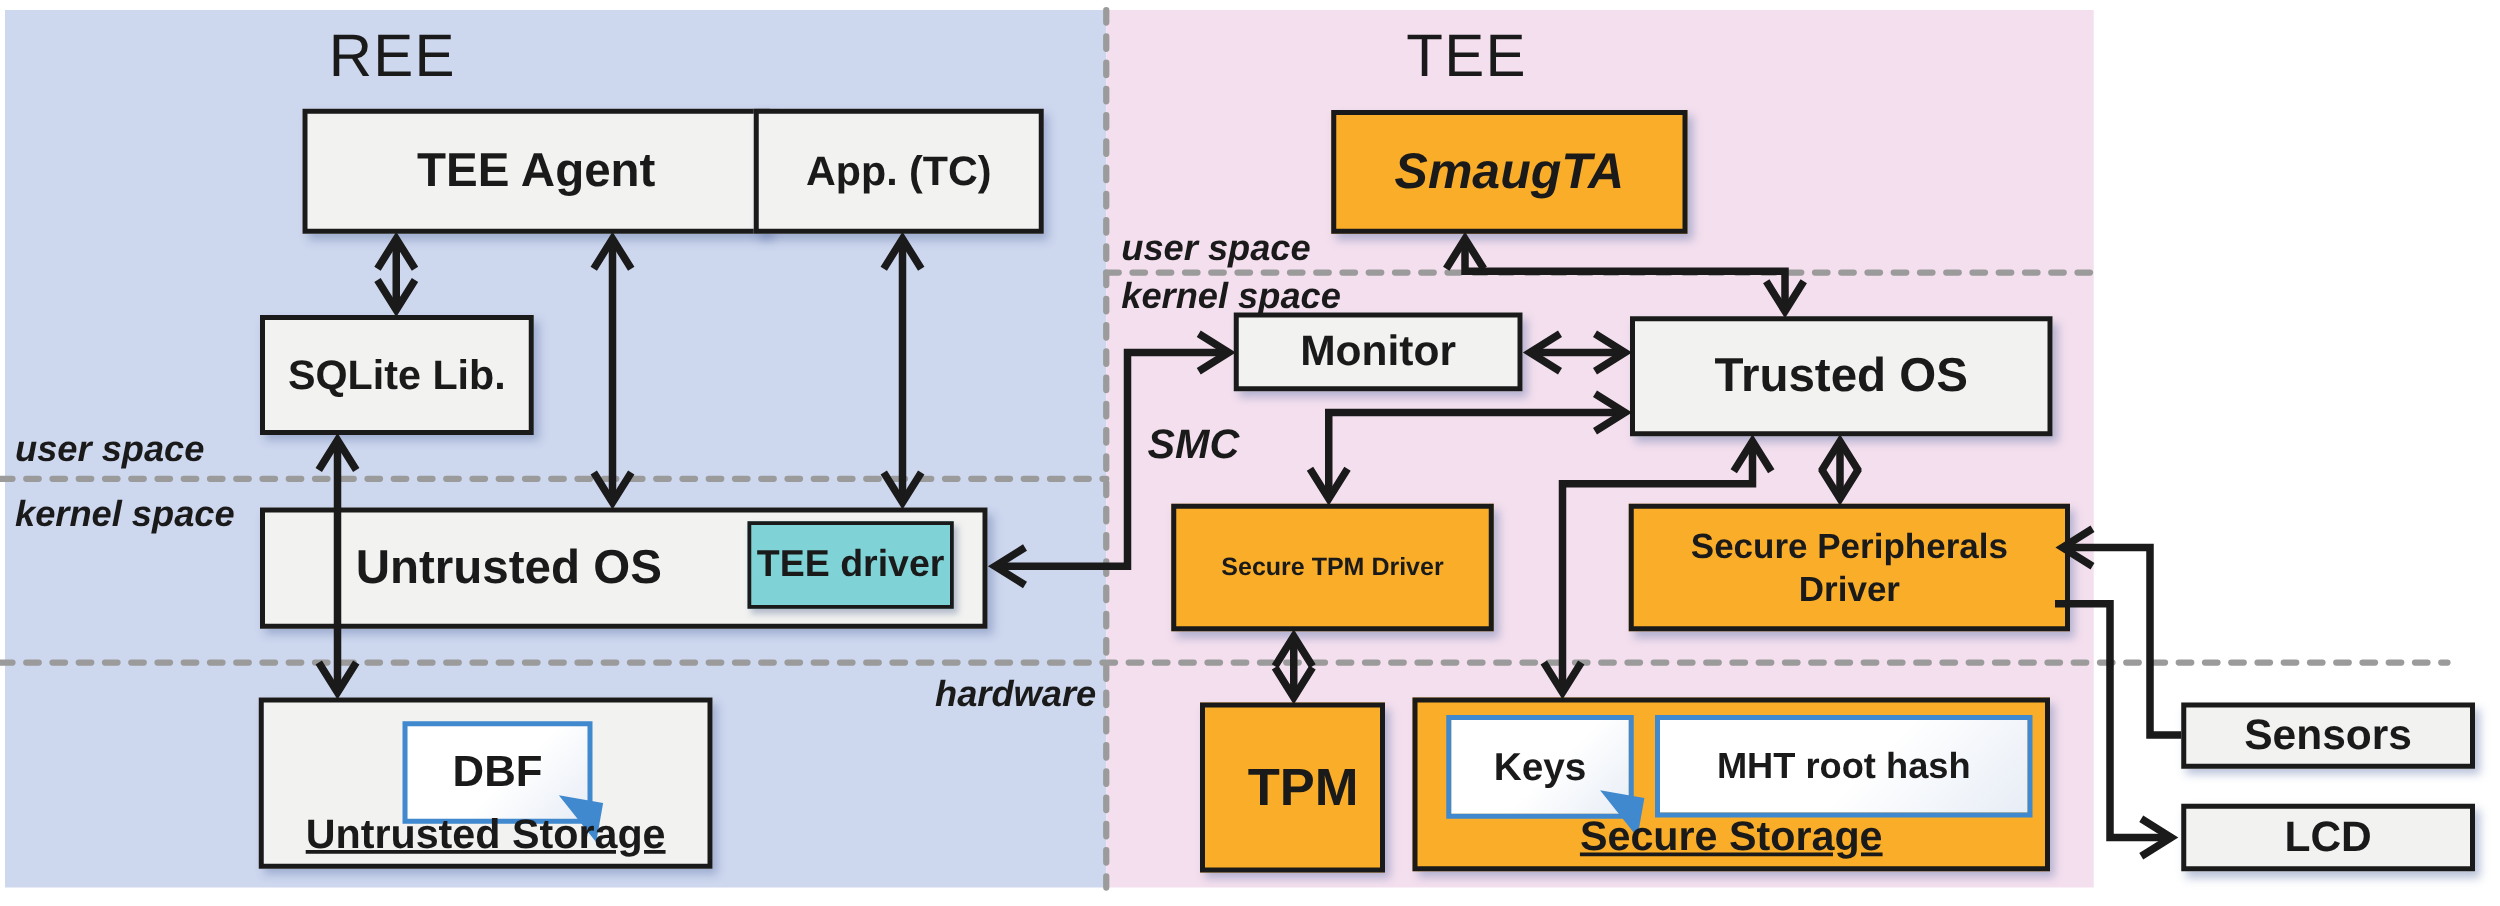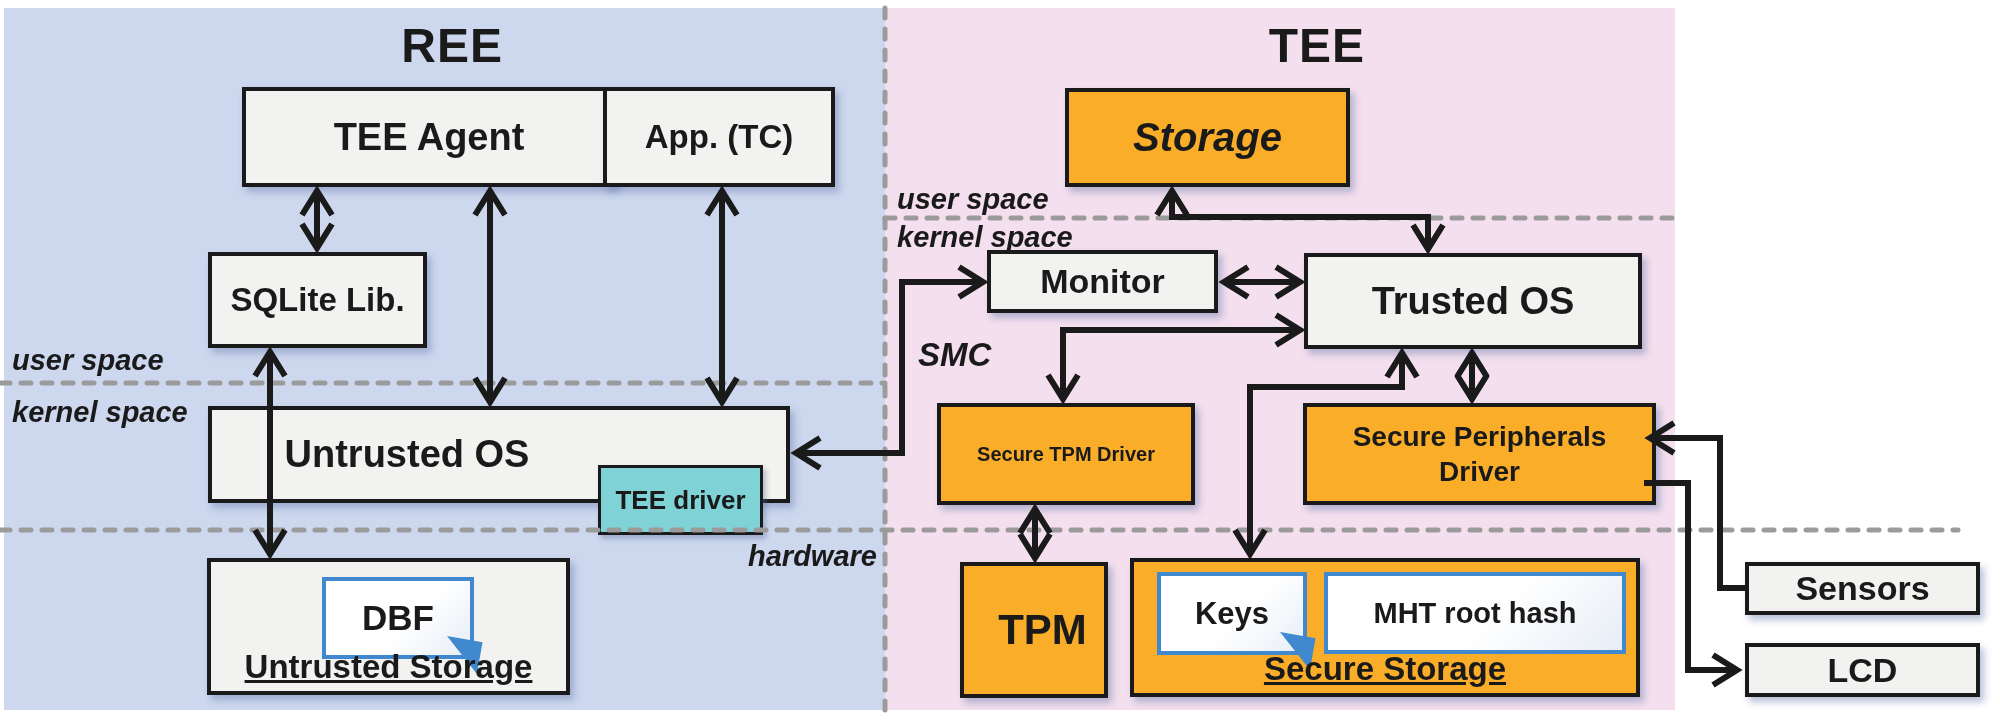--- a/index.html
+++ b/index.html
@@ -3,22 +3,22 @@
 <meta charset="utf-8">
 <style>
   html,body{margin:0;padding:0;background:#ffffff;}
   #canvas{
     position:relative;width:2000px;height:725px;background:#ffffff;overflow:hidden;
     font-family:"Liberation Sans", sans-serif;color:#1a1a1a;
   }
   .region{position:absolute;top:8px;height:702px;}
   #region-ree{left:4px;width:881px;background:#cdd7ee;}
   #region-tee{left:885px;width:790px;background:#f4dfee;}
-  .big-title{position:absolute;top:18px;width:240px;text-align:right;
-    font-size:48px;font-weight:700;letter-spacing:1px;}
+  .big-title{position:absolute;top:18px;width:240px;text-align:left;
+    font-size:48px;font-weight:400;letter-spacing:1px;}
   .box{position:absolute;background:#f2f2f0;border:4px solid #1a1a1a;
     display:flex;align-items:center;justify-content:center;text-align:center;
     font-weight:700;box-sizing:border-box;box-shadow:4px 5px 7px rgba(100,120,170,.45);}
   .obox{background:#f9ad29;}
   .tealbox{background:#7fd2d6;border-width:3px;box-shadow:3px 4px 5px rgba(90,110,150,.4);}
   .zlabel{position:absolute;font-style:italic;font-weight:600;font-size:29px;white-space:nowrap;}
   .smc{font-weight:700;font-size:33px;}
   .doc{position:absolute;background:linear-gradient(135deg,#ffffff 55%,#e7edf6);
     border:4px solid #4089ce;box-sizing:border-box;display:flex;align-items:center;
     justify-content:center;font-weight:700;text-align:right;}
@@ -38,31 +38,31 @@
 
   <div class="big-title" style="left:263px;">REE</div>
   <div class="big-title" style="left:1125px;">TEE</div>
 
   <div class="box" style="left:206px;top:87px;width:374px;height:100px;font-size:38px;margin-left:36px;">TEE Agent</div>
   <div class="box" style="left:603px;top:87px;width:232px;height:100px;font-size:33px;">App. (TC)</div>
   <div class="box" style="left:208px;top:252px;width:219px;height:96px;font-size:33px;">SQLite Lib.</div>
   <div class="box" style="left:208px;top:406px;width:582px;height:97px;font-size:38px;justify-content:flex-start;">
     <span style="display:block;width:390px;text-align:center;">Untrusted OS</span>
   </div>
-  <div class="box tealbox" style="left:598px;top:417px;width:165px;height:70px;font-size:26px;margin-top:48px;">TEE driver</div>
+  <div class="box tealbox" style="left:598px;top:417px;width:165px;height:70px;font-size:30px;">TEE driver</div>
 
   <div class="box" style="left:207px;top:558px;width:363px;height:137px;">
     <div class="doc" style="left:111px;top:15px;width:152px;height:82px;font-size:35px;">
       <span>DBF</span>
       <span class="fold"></span>
     </div>
     <div class="storage-label" style="font-size:33px;">Untrusted Storage</div>
   </div>
 
-  <div class="box obox" style="left:1065px;top:88px;width:285px;height:99px;font-size:40px;font-style:italic;">Storage</div>
+  <div class="box obox" style="left:1065px;top:88px;width:285px;height:99px;font-size:40px;font-style:italic;">SmaugTA</div>
   <div class="box" style="left:987px;top:250px;width:231px;height:63px;font-size:34px;">Monitor</div>
   <div class="box" style="left:1304px;top:253px;width:338px;height:96px;font-size:38px;">Trusted OS</div>
   <div class="box obox" style="left:937px;top:403px;width:258px;height:102px;font-size:20px;line-height:1.25;">
     <span style="display:block;max-width:185px;">Secure TPM Driver</span>
   </div>
   <div class="box obox" style="left:1303px;top:403px;width:353px;height:102px;font-size:28px;line-height:1.25;">
     <span style="display:block;max-width:280px;">Secure Peripherals Driver</span>
   </div>
   <div class="box obox" style="left:960px;top:562px;width:148px;height:136px;font-size:42px;padding-left:17px;">TPM</div>
 

